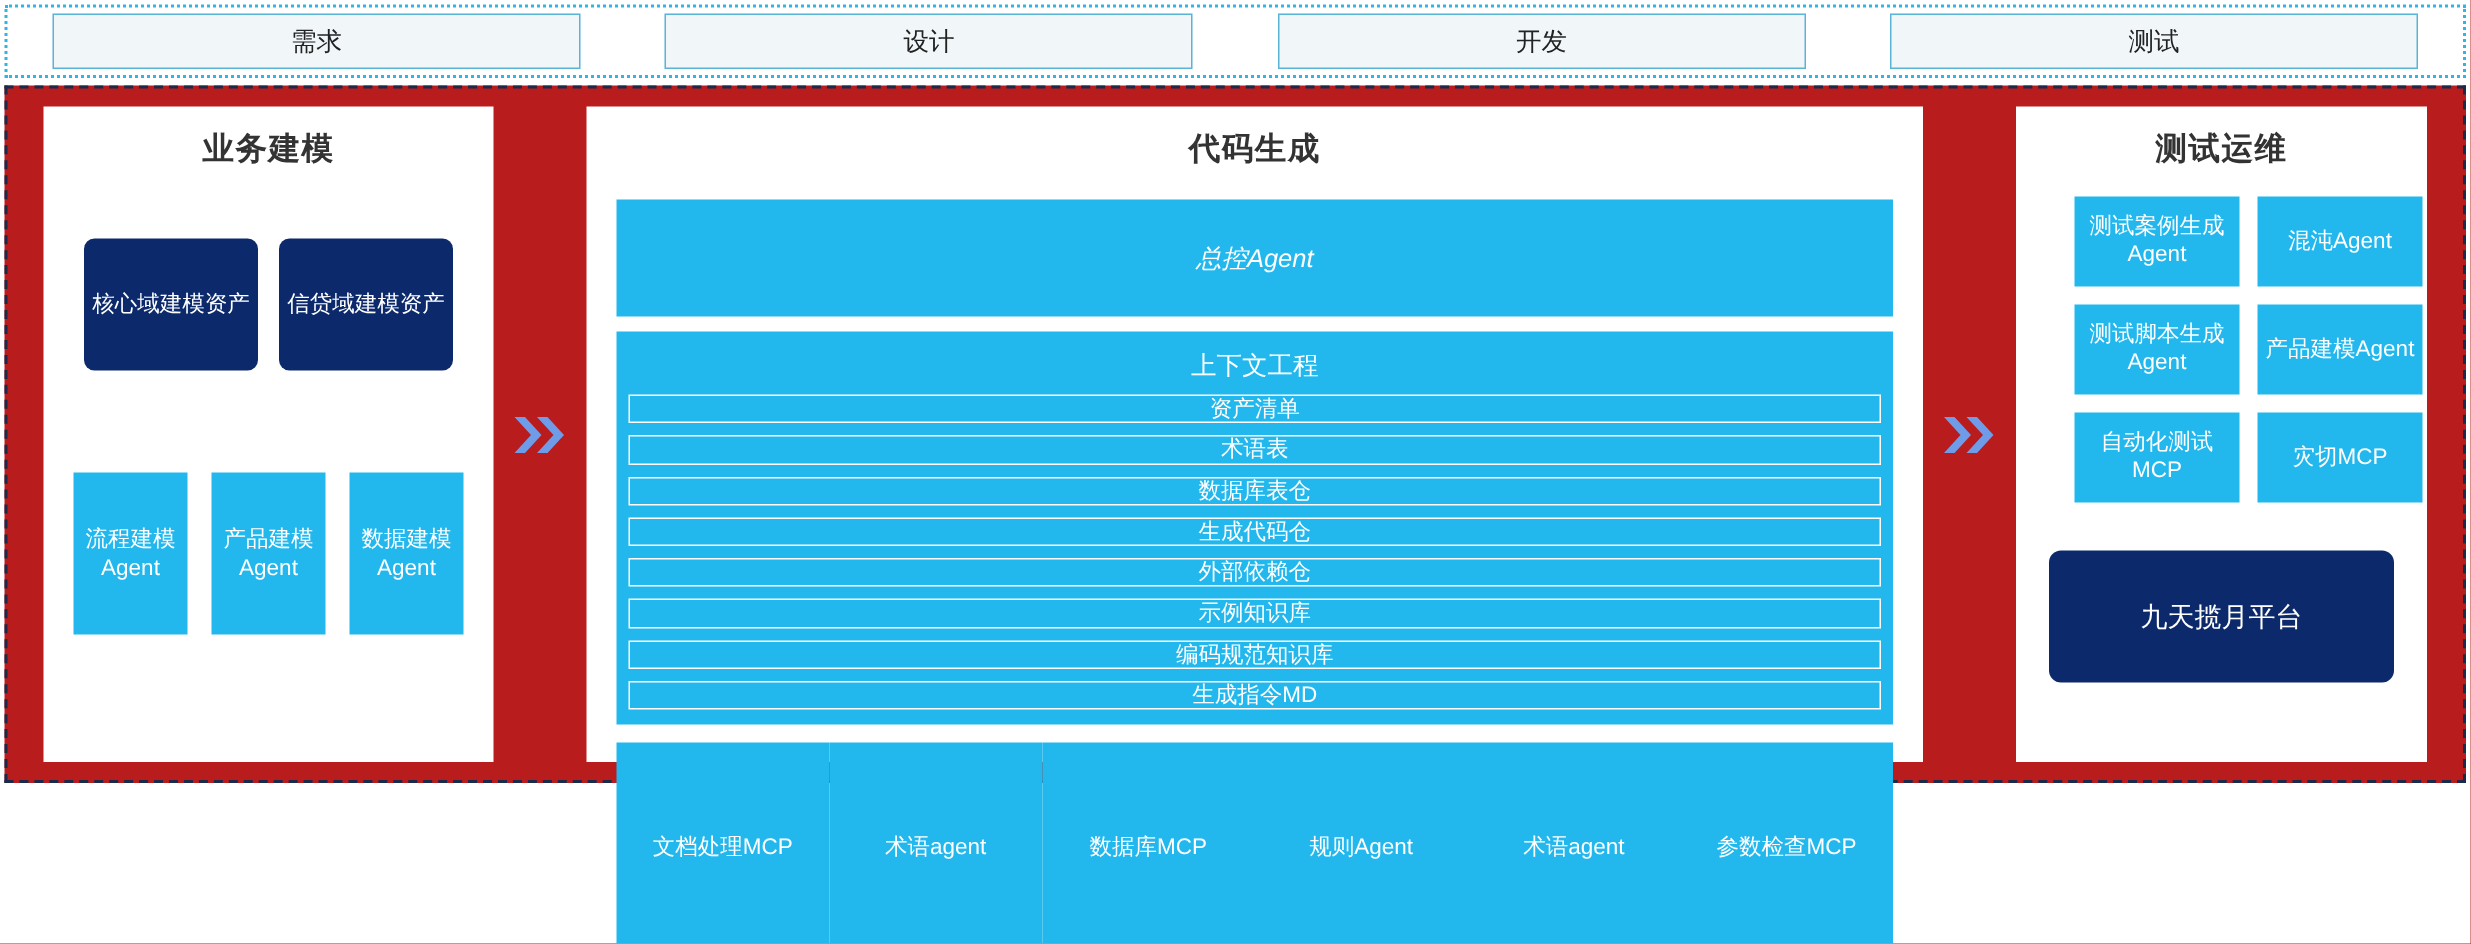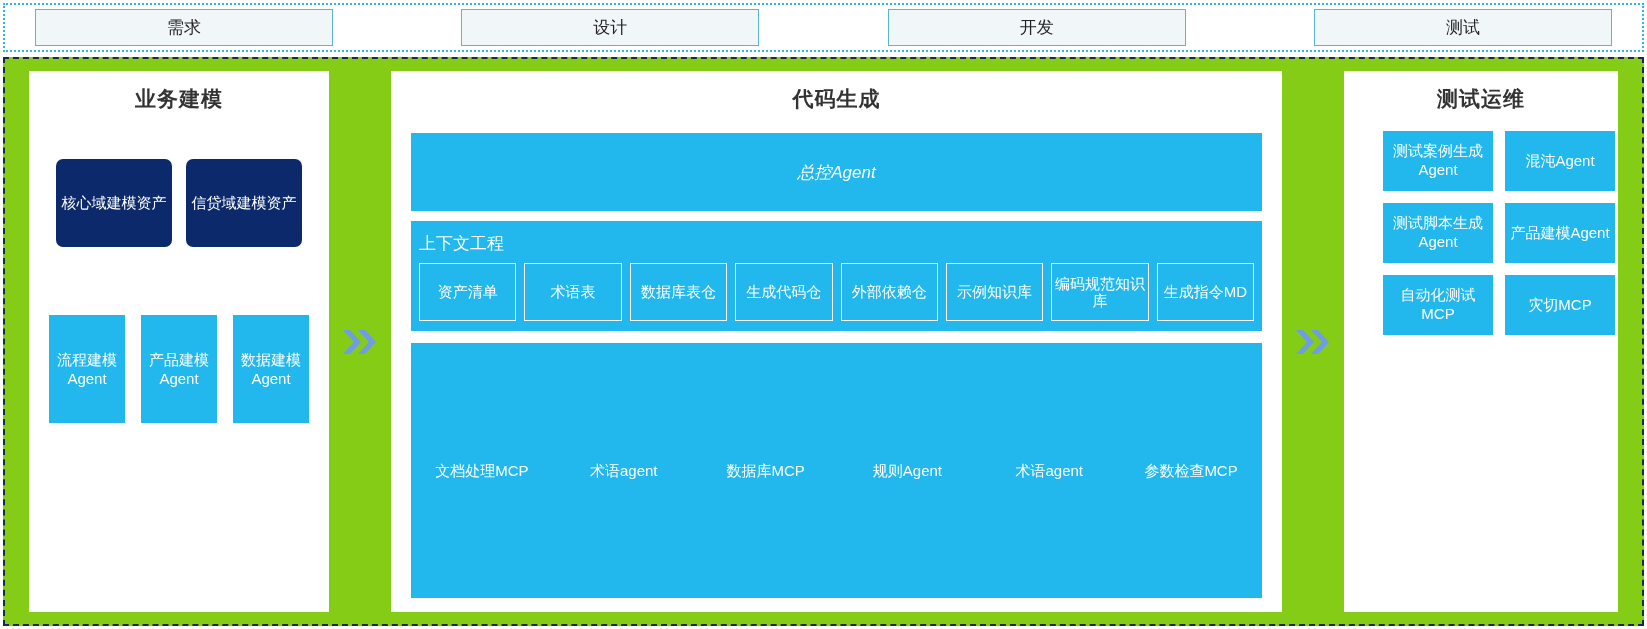--- a/index.html
+++ b/index.html
@@ -15,34 +15,34 @@
   .stage-strip{
     position:absolute;left:3px;top:3px;width:1641px;height:49px;
     box-sizing:border-box;
     border:2px dotted #2fb6e8;
     background:#ffffff;
     display:flex;align-items:center;justify-content:space-between;
     padding:0 30px;
   }
   .stage-box{
     flex:0 0 auto;
-    width:298px;height:37px;
+    width:352px;height:37px;
     box-sizing:border-box;
     background:#f1f6f9;
     border:1px solid #5ab4d6;
     display:flex;align-items:center;justify-content:center;
     font-size:17px;color:#222;
   }
 
   
   .main-wrap{
-    position:absolute;left:3px;top:57px;width:1641px;height:569px;
+    position:absolute;left:3px;top:57px;width:1641px;height:465px;
     box-sizing:border-box;
     border:2px dashed #1b2a4a;
-    background:#84cc16;
+    background:#b91c1c;
     display:flex;align-items:stretch;
   }
 
   .panel{
     background:#ffffff;
     box-sizing:border-box;
     position:relative;
   }
   .panel-title{
     text-align:center;
@@ -104,24 +104,24 @@
     color:#ffffff;font-size:17px;
     display:flex;align-items:center;justify-content:center;font-style:italic;
   }
   .ctx-block{
     margin-top:10px;
     background:#22b8ee;
     padding:8px 8px 10px 8px;
     box-sizing:border-box;
   }
   .ctx-title{
-    color:#ffffff;font-size:17px;padding:3px 0 8px 0;
+    text-align:center;color:#ffffff;font-size:17px;padding:3px 0 8px 0;
   }
   .ctx-row{
-    display:flex;gap:8px;justify-content:flex-start;
+    display:flex;gap:8px;justify-content:flex-start;flex-direction:column;
   }
   .ctx-item{
     flex:1 1 0;
     height:58px;
     border:1px solid #ffffff;
     color:#ffffff;font-size:15px;line-height:1.15;
     display:flex;align-items:center;justify-content:center;text-align:center;
     box-sizing:border-box;padding:0 2px;
   }
   .tool-row{
@@ -299,16 +299,19 @@
           <span>产品建模Agent</span>
         </div>
         <div class="right-box">
           <span>自动化测试MCP</span>
         </div>
         <div class="right-box">
           <span>灾切MCP</span>
         </div>
       </div>
 
+      <div class="platform-box">
+        <span>九天揽月平台</span>
+      </div>
     </div>
 
   </div>
 </div>
 
 </body></html>

